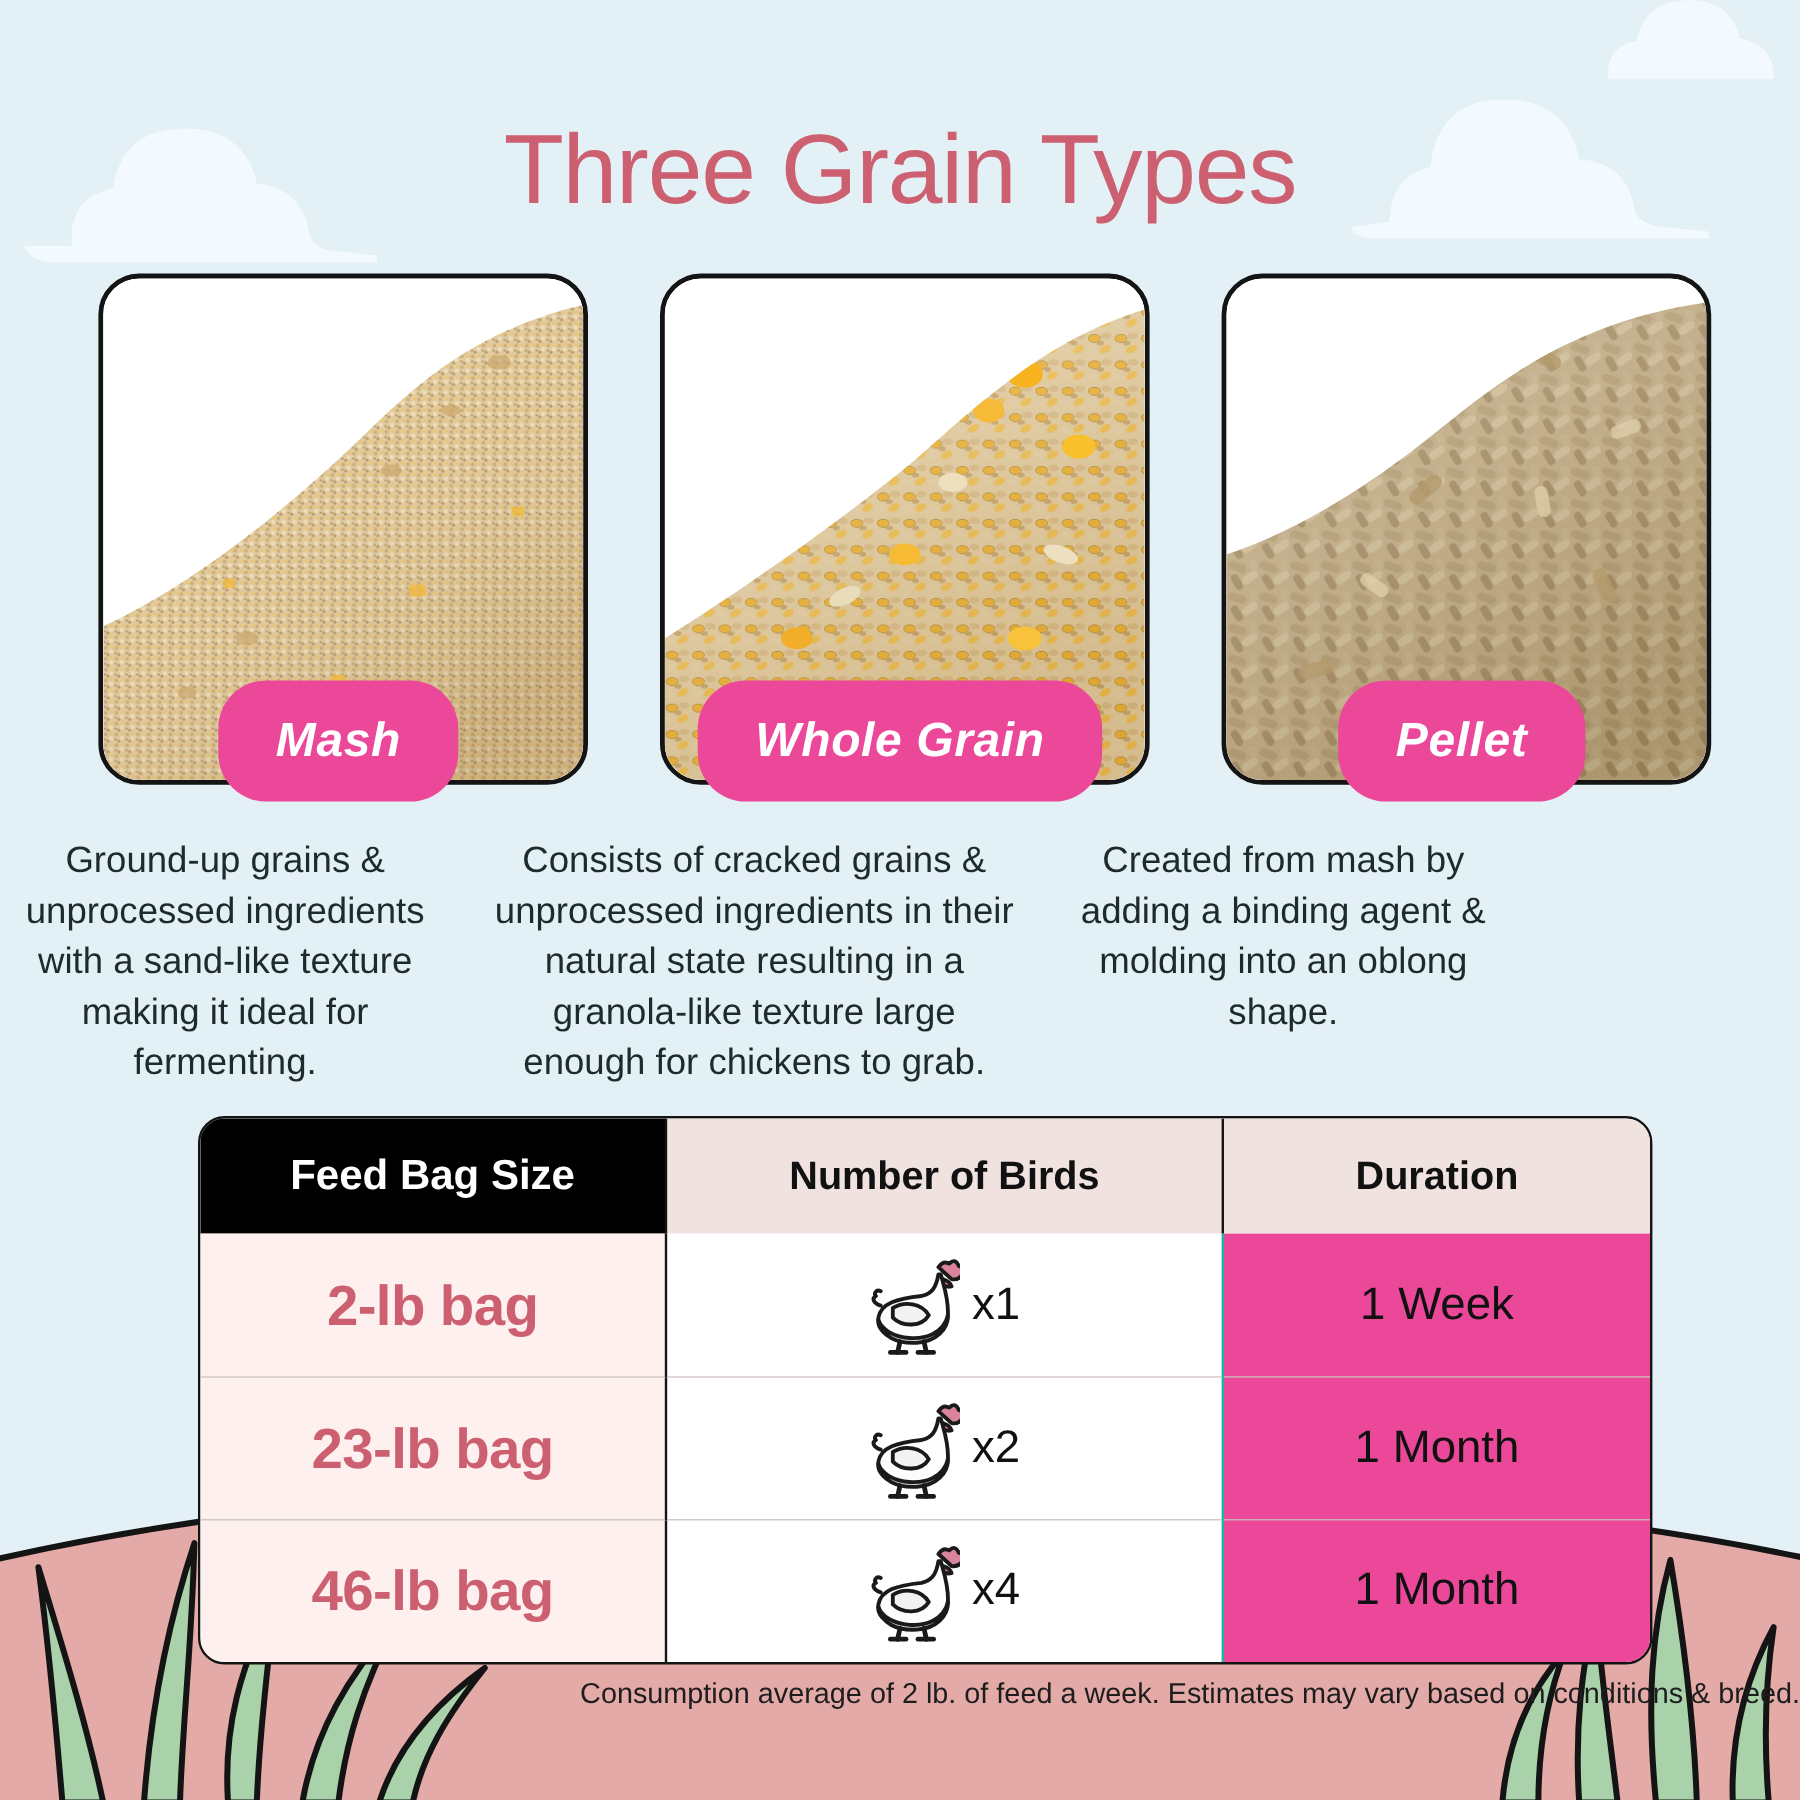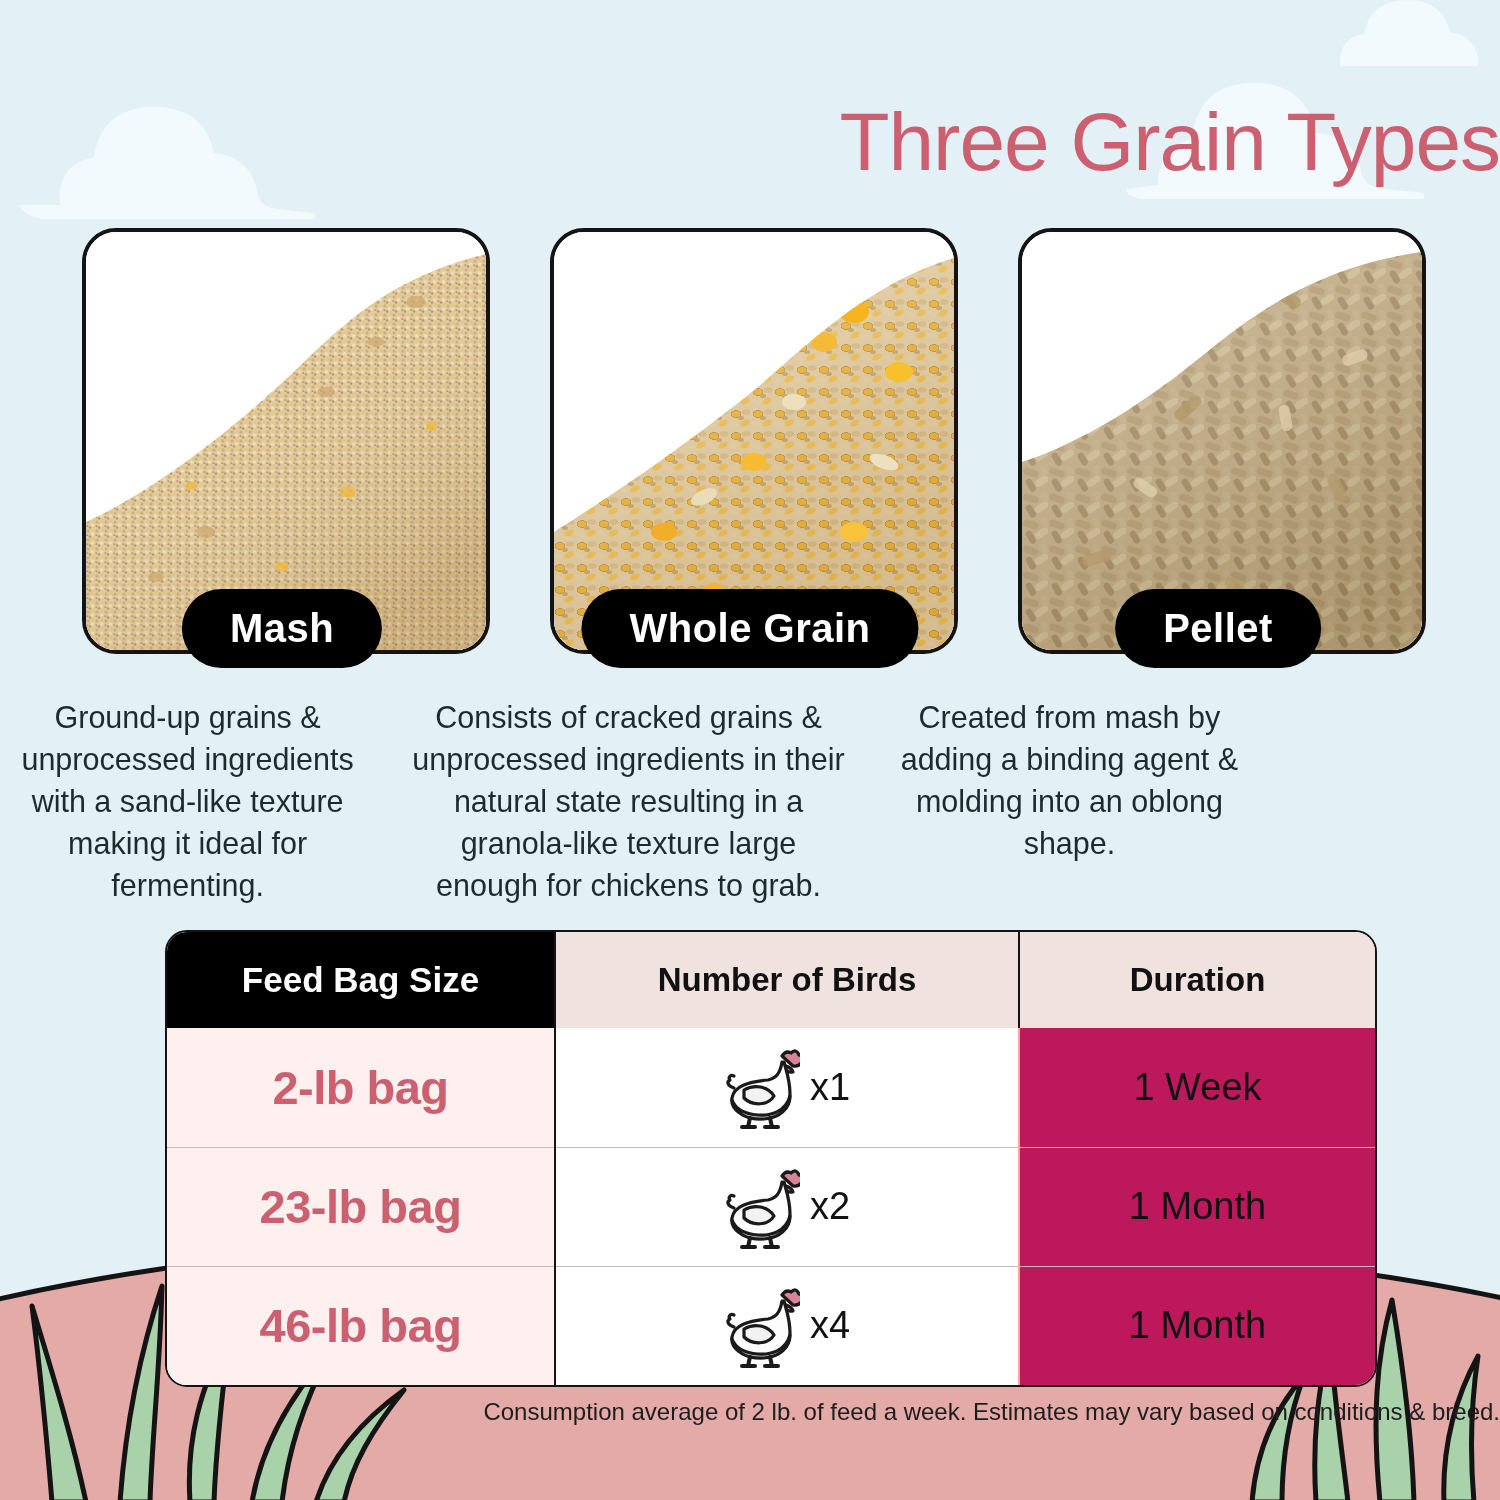--- a/index.html
+++ b/index.html
@@ -11,21 +11,21 @@
     position:relative;
   }
   .stage{position:absolute;inset:0;}
 
   
   .bg-layer{position:absolute;inset:0;z-index:0;pointer-events:none;}
 
   
   .title{
     position:absolute;top:95px;left:0;width:1500px;
-    text-align:right;
+    text-align:center;
     font-size:82px;
     font-weight:400;
     letter-spacing:-1px;
     color:#cc6071;
     z-index:3;
   }
 
   
   .cards{
     position:absolute;top:228px;left:0;width:1500px;height:440px;
@@ -42,26 +42,27 @@
     border:4px solid #141414;
     border-radius:34px;
     background:#ffffff;
     overflow:hidden;
   }
   .pile{position:absolute;inset:0;}
   .pill{
     position:absolute;
     left:50%;transform:translateX(-50%);
     bottom:-22px;
-    background:#000000;
+    background:#ec4899;
     color:#ffffff;
     border-radius:40px;
+    font-style:italic;
     font-weight:700;
     font-size:40px;
-    padding:17px 48px;
+    padding:28px 48px;
     white-space:nowrap;
     z-index:4;
     letter-spacing:0.5px;
   }
 
   
   .descs{
     position:absolute;top:696px;left:0;width:1257px;
     display:flex;justify-content:center;gap:68px;
     z-index:3;
@@ -111,22 +112,22 @@
     font-size:47px;font-weight:700;
     text-align:center;vertical-align:middle;
     letter-spacing:-0.5px;
   }
   td.birdcell{
     background:#ffffff;
     border-left:2px solid #141414;
     text-align:center;vertical-align:middle;
   }
   td.durcell{
-    background:#be185d;
-    border-left:2px solid #fca5a5;
+    background:#ec4899;
+    border-left:2px solid #14b8a6;
     text-align:center;vertical-align:middle;
     font-size:38px;color:#111;
   }
   tbody tr + tr td{border-top:1.5px solid #c9bdba;}
   .birdgroup{display:flex;align-items:center;justify-content:center;gap:10px;}
   .birdgroup .cnt{font-size:38px;color:#111;}
 
   .footnote{
     position:absolute;top:1398px;left:0;width:1500px;
     text-align:right;

